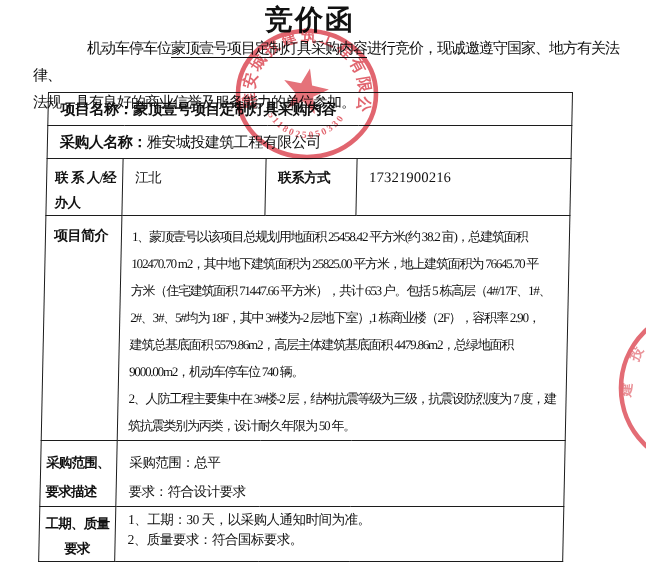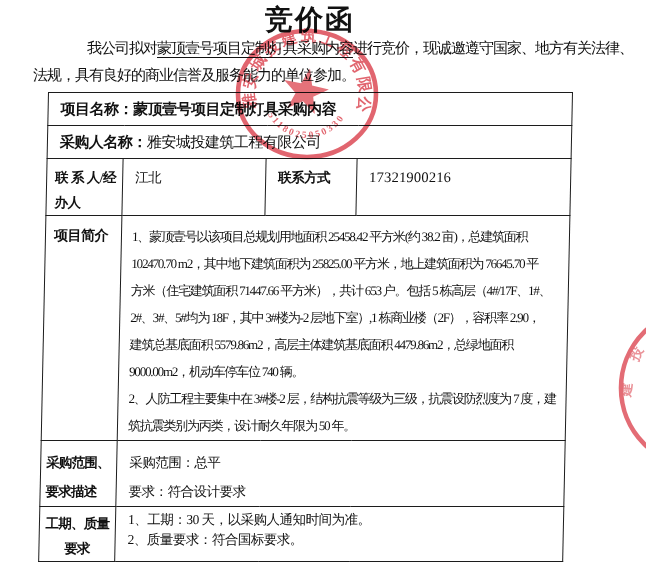--- a/index.html
+++ b/index.html
@@ -83,21 +83,21 @@
   }
   .seal-text { font-family: "Liberation Serif", serif; font-weight: bold; }
 </style>
 </head>
 <body>
 
 <div class="page">
 
   <h1 class="doc-title">竞价函</h1>
 
-  <p class="intro"><span>我公司拟对</span><span class="u">蒙顶壹号项目定制灯具采购内容</span><span>进行竞价，现诚邀遵守国家、地方有关法律、
+  <p class="intro"><span>机动车停车位</span><span class="u">蒙顶壹号项目定制灯具采购内容</span><span>进行竞价，现诚邀遵守国家、地方有关法律、
 法规，具有良好的商业信誉及服务能力的单位参加。</span></p>
 
   <div class="table-wrap">
     <table class="form">
       <colgroup>
         <col style="width:76px">
           <col style="width:143px">
           <col style="width:91px">
           <col style="width:214px">
       </colgroup>

